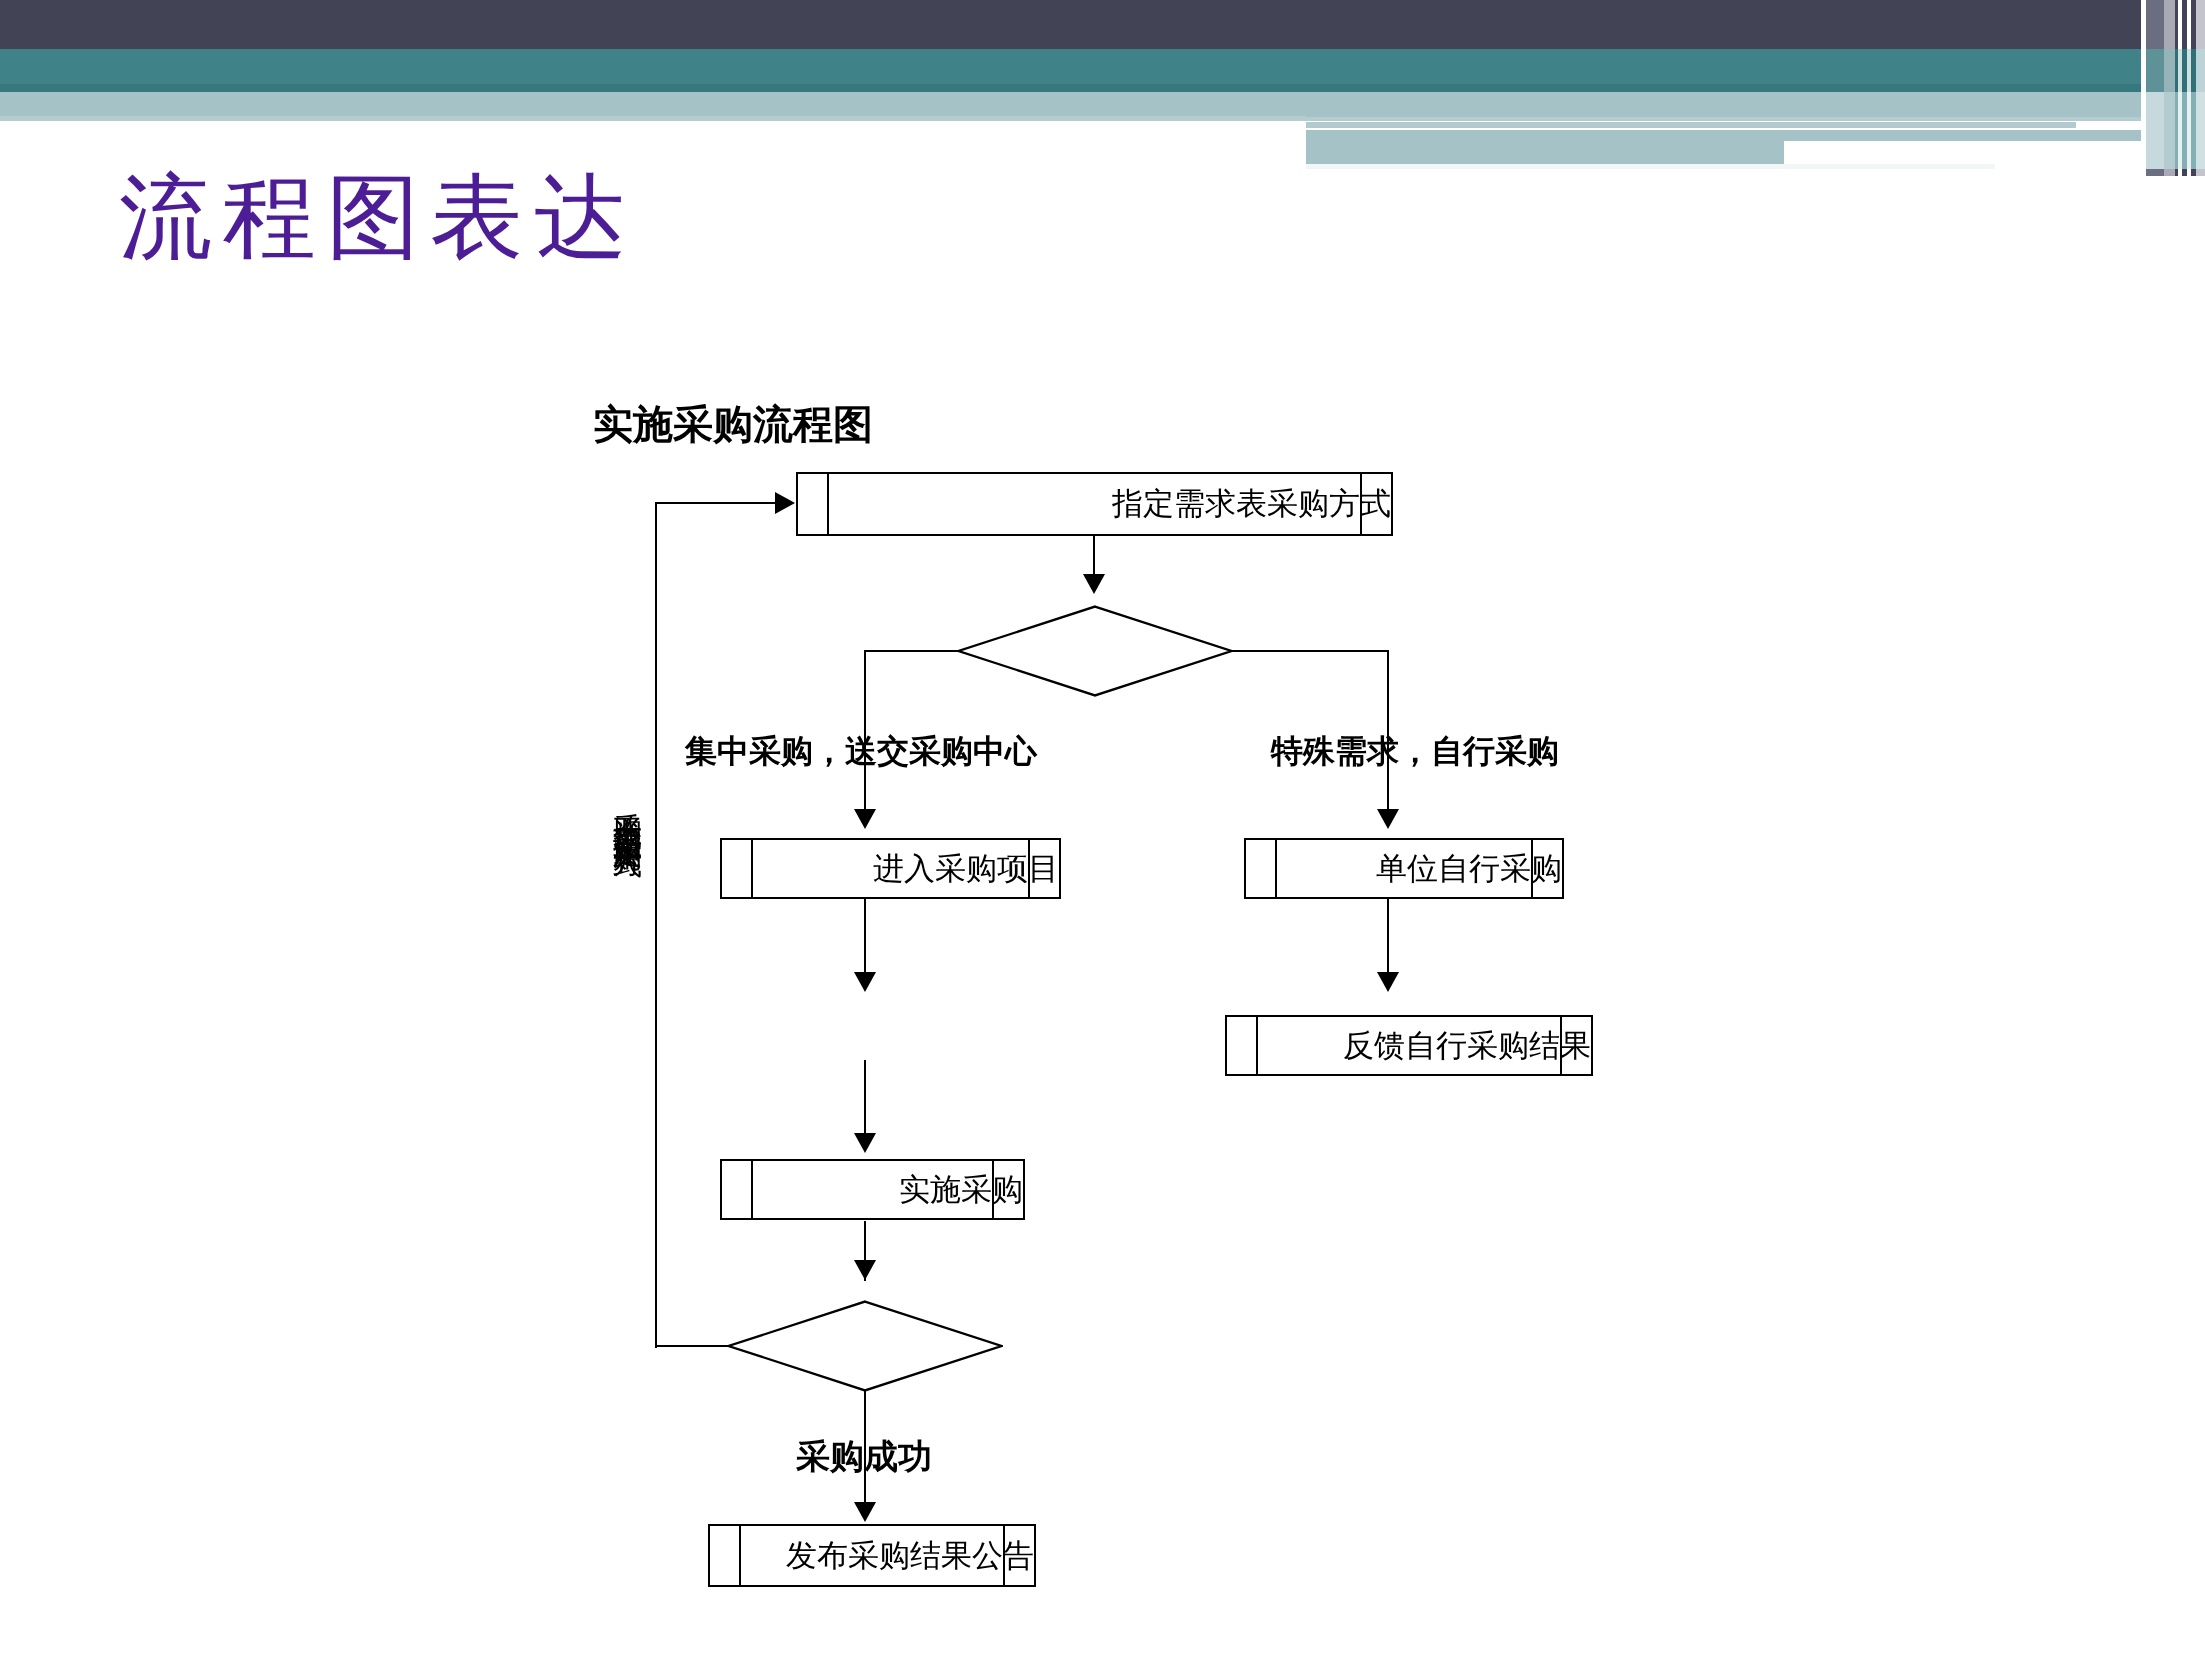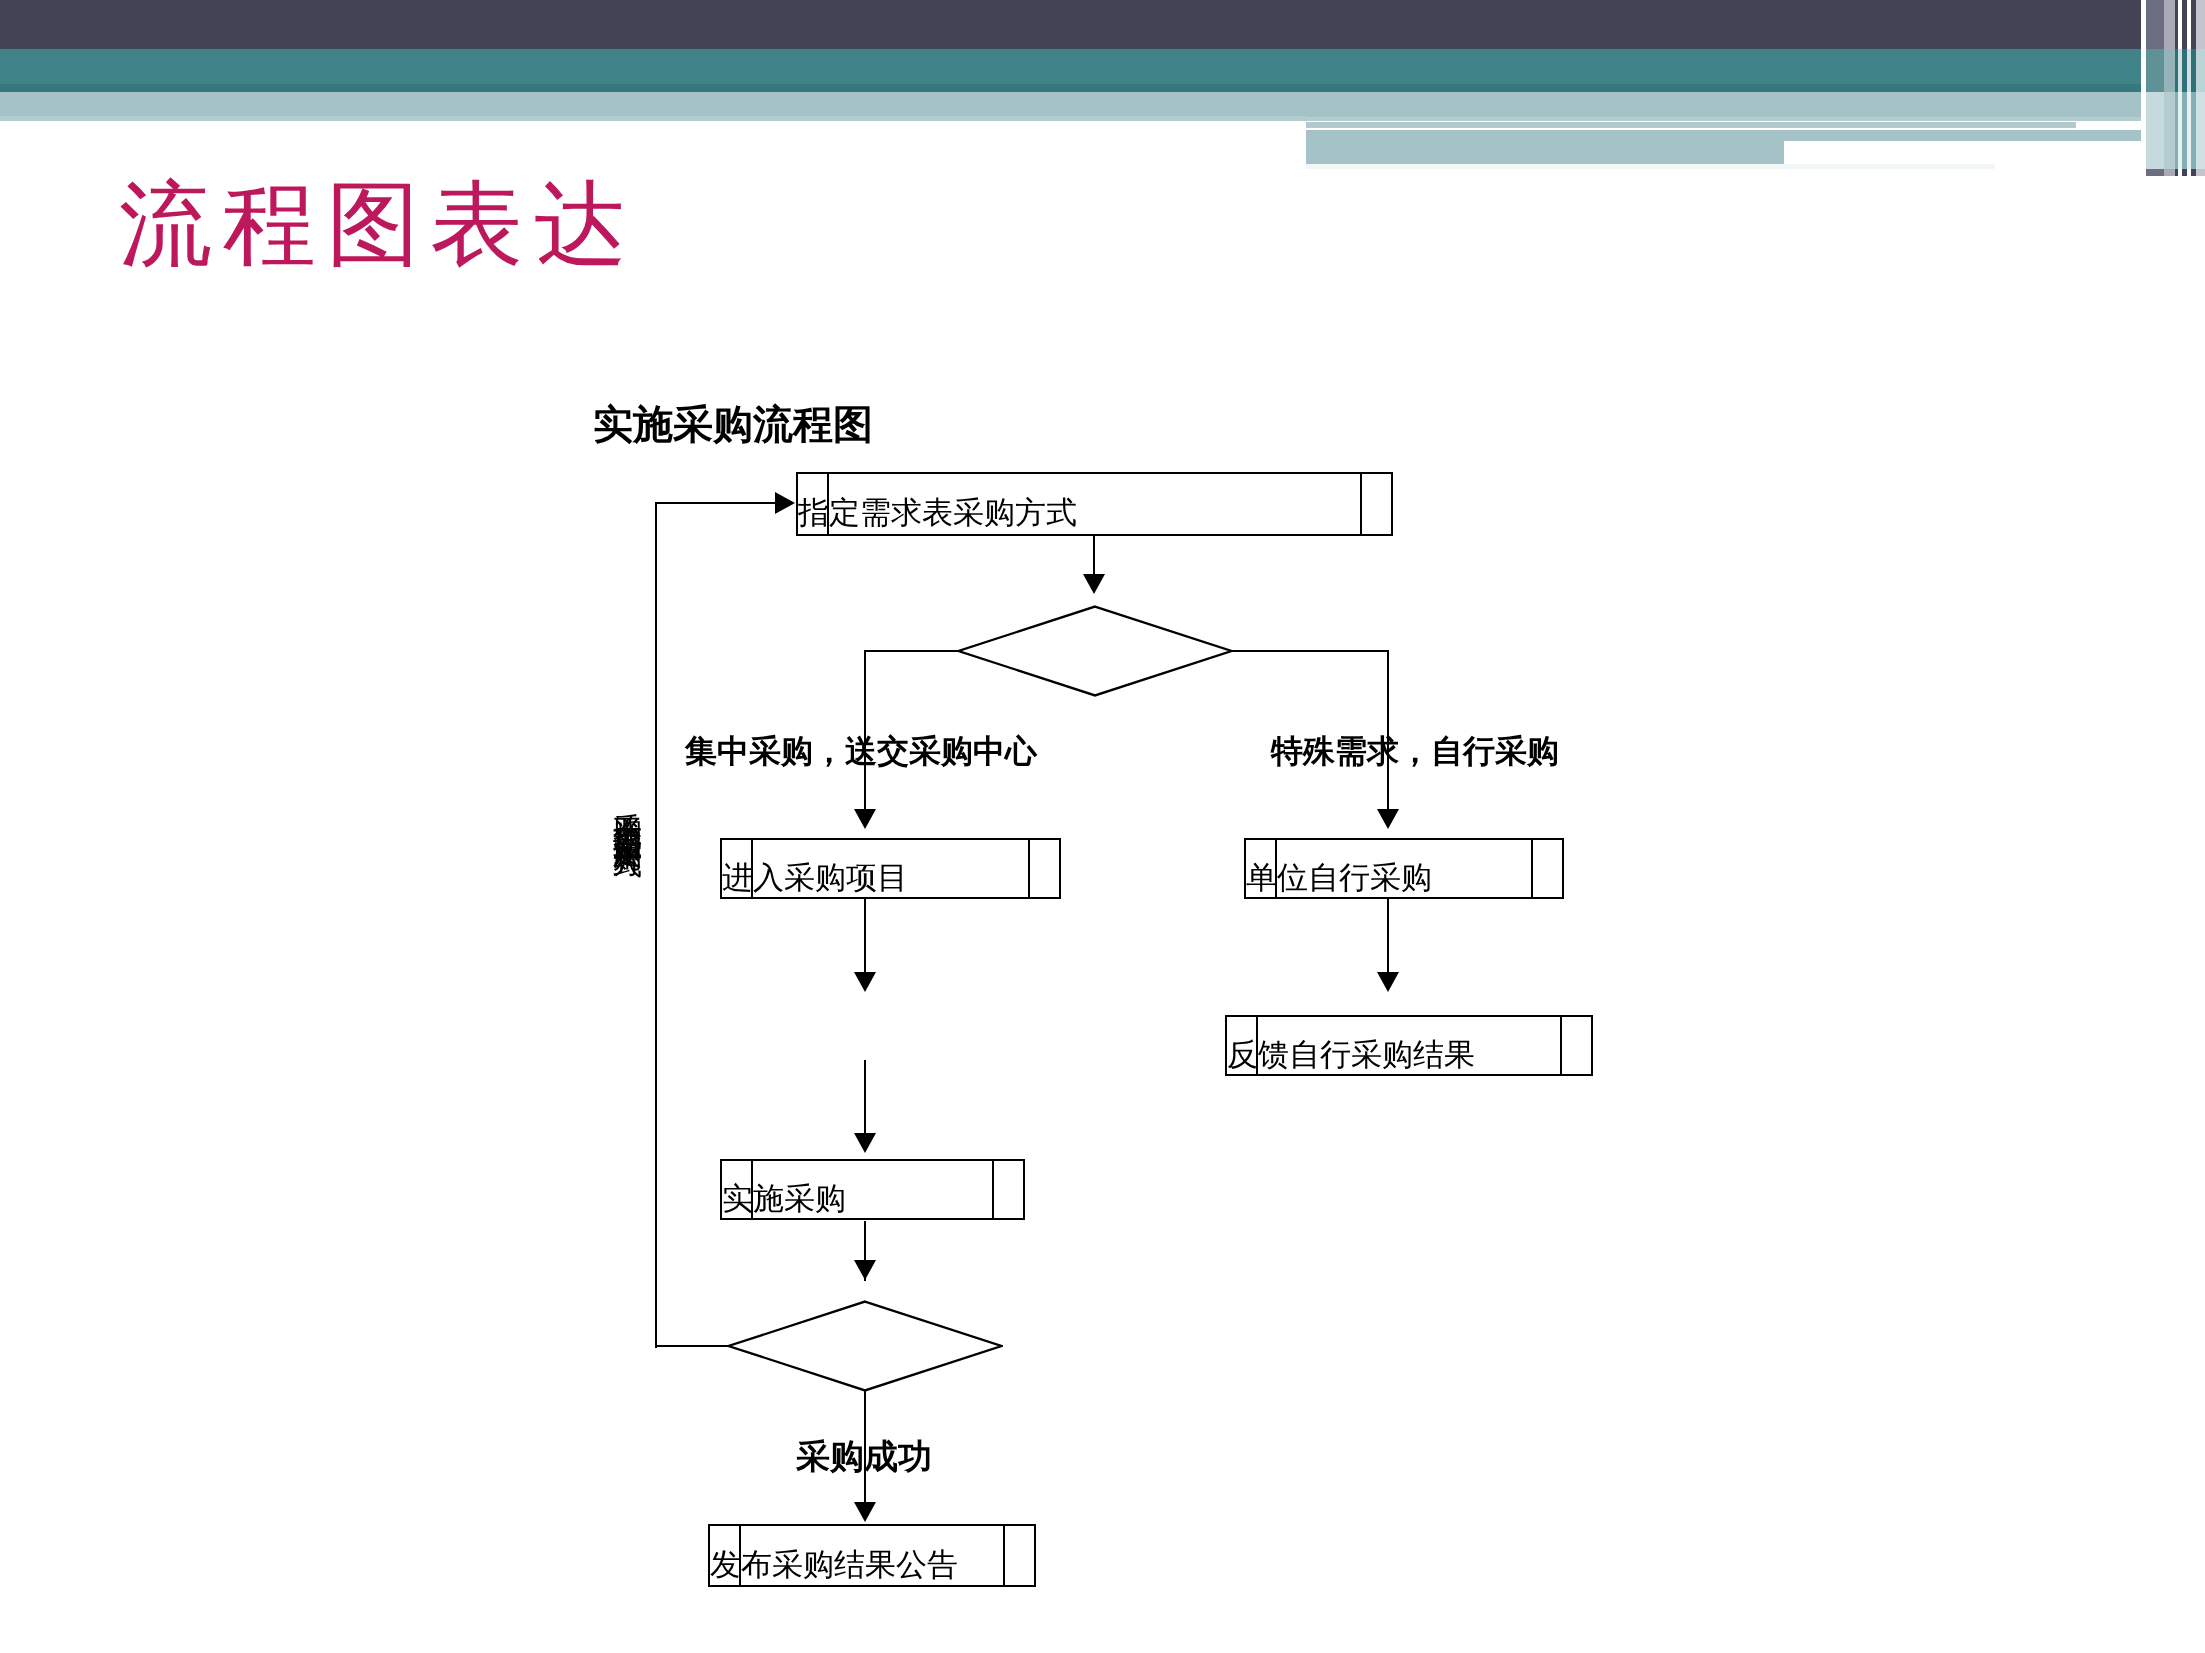--- a/index.html
+++ b/index.html
@@ -60,24 +60,24 @@
   .vp4{left:2175px;width:3.8px; background:#84b0b5;}
   .vp5{left:2178px;width:3.8px; background:#e9f2f3;}
   .vp6{left:2182px;width:4.6px; background:#84b0b5;}
   .vp7{left:2187px;width:3.8px; background:#e9f2f3;}
   .vp8{left:2191px;width:5.4px; background:#84b0b5;}
   .vp9{left:2196px;width:9.2px;background:#cfe1e3;}
 
   
   #title{
     position:absolute;left:119px;top:178px;
-    font-family:Liberation Sans, sans-serif;
+    font-family:Liberation Mono, monospace;
     font-size:93px;line-height:1;
     letter-spacing:10.7px;
-    color:#be185d;
+    color:#4c1d95;
     white-space:nowrap;
   }
 
   
   #chart{position:absolute;left:0;top:0;width:2205px;height:1654px;}
 
   #chart-heading{
     position:absolute;left:593px;top:397px;
     font-family:"DejaVu Sans","Liberation Sans",sans-serif;
     font-weight:bold;font-size:40px;color:#000;white-space:nowrap;
@@ -86,23 +86,23 @@
   
   .pbox{
     position:absolute;border:2.3px solid #000;background:#fff;
     box-sizing:border-box;
   }
   .pbox .bar{position:absolute;top:0;bottom:0;width:2.3px;background:#000;}
   .pbox .bar.l{left:29px;}
   .pbox .bar.r{right:29px;}
   .pbox .txt{
     position:absolute;left:0;right:0;top:50%;transform:translateY(-50%);
-    text-align:left;
-    font-family:"DejaVu Sans","Liberation Sans",sans-serif;
-    font-size:31px;color:#000;white-space:nowrap;margin-top:9px;
+    text-align:right;
+    font-family:"DejaVu Sans","Liberation Sans",sans-serif;
+    font-size:31px;color:#000;white-space:nowrap;
   }
 
   
   .ln{position:absolute;background:#000;}
   .vl-line{width:2.3px;}
   .hl-line{height:2.3px;}
   .arrow-d{
     position:absolute;width:0;height:0;
     border-left:11.5px solid transparent;border-right:11.5px solid transparent;
     border-top:20px solid #000;

